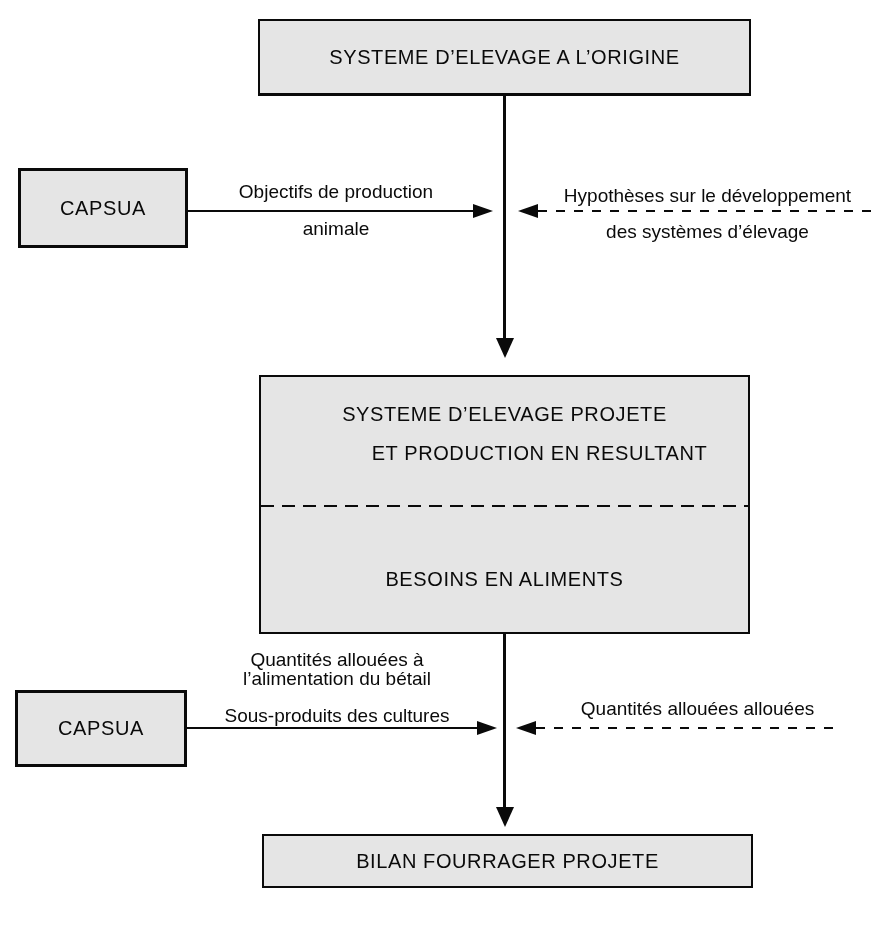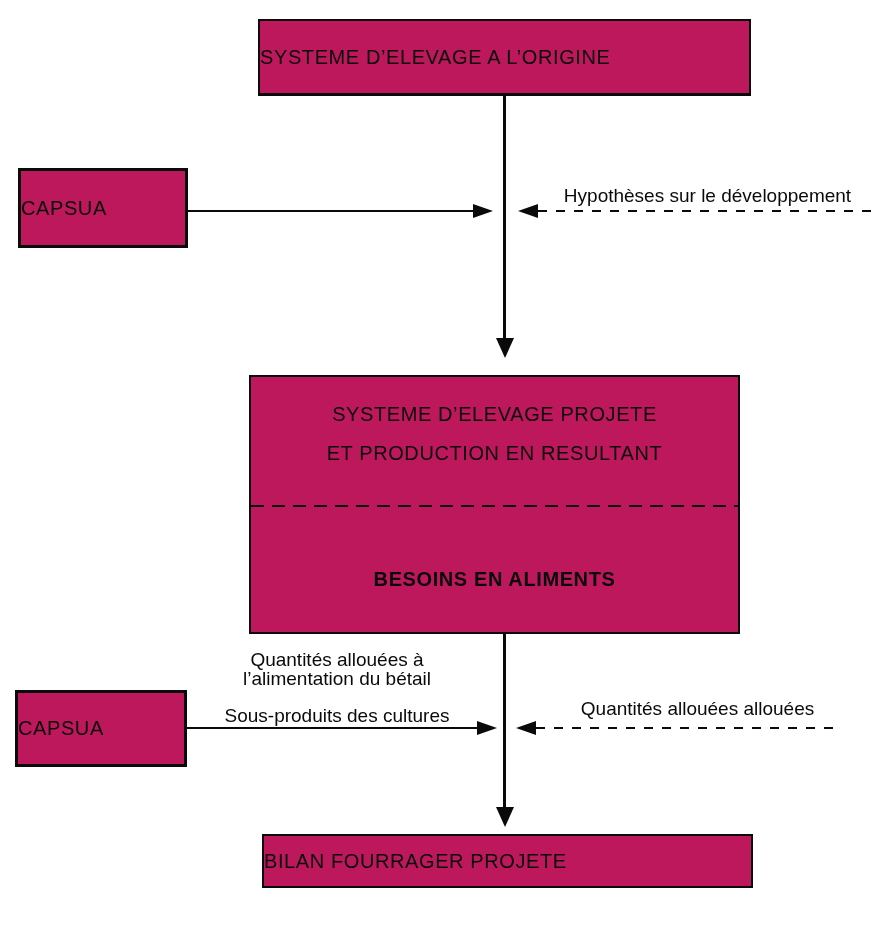--- a/index.html
+++ b/index.html
@@ -9,47 +9,48 @@
     background:#ffffff;
     font-family:"Liberation Sans", sans-serif;
     color:#0a0a0a;
     overflow:hidden;
     margin:0 auto;
   }
   
   .fbox{
     position:absolute;
     border:2px solid #0a0a0a;
-    background:#be185d;
+    background:#e5e5e5;
     display:flex;
     align-items:center;
+    justify-content:center;
     text-align:center;
     box-sizing:border-box;
   }
   .box-title{
     font-size:20px;
     letter-spacing:0.6px;
     line-height:1.35;
     white-space:nowrap;
   }
   #box-origin{left:258px;top:19px;width:493px;height:77px;border-bottom-width:3px;}
   #box-capsua-top{left:18px;top:168px;width:170px;height:80px;border-width:3px;}
-  #box-projected{left:249px;top:375px;width:491px;height:259px;display:block;}
+  #box-projected{left:259px;top:375px;width:491px;height:259px;display:block;}
   #box-capsua-bottom{left:15px;top:690px;width:172px;height:77px;border-width:3px;}
   #box-bilan{left:262px;top:834px;width:491px;height:54px;}
 
   
   .mid-line{position:absolute;left:0;width:100%;text-align:center;font-size:20px;letter-spacing:0.6px;}
   #mid-line1{top:26px;}
-  #mid-line2{top:65px;}
+  #mid-line2{top:65px;margin-left:35px;}
   #mid-divider{
     position:absolute;left:0;top:128px;width:100%;height:2px;
     background:repeating-linear-gradient(90deg,#0a0a0a 0 13px,transparent 13px 21px);
   }
-  #mid-line3{top:191px;font-weight:bold;}
+  #mid-line3{top:191px;}
 
   
   .vline{position:absolute;width:3px;background:#0a0a0a;}
   .hline{position:absolute;height:2px;background:#0a0a0a;}
   .dline{
     position:absolute;height:2px;
     background:repeating-linear-gradient(90deg,#0a0a0a 0 9px,transparent 9px 18px);
   }
   #vline1{left:503px;top:96px;height:243px;}
   #vline2{left:503px;top:634px;height:173px;}
@@ -97,25 +98,30 @@
 
   <div class="vline" id="vline1"></div>
   <div class="ah ah-down" id="ah-v1"></div>
 
   <div class="fbox" id="box-capsua-top">
     <span class="box-title">CAPSUA</span>
   </div>
 
   <div class="hline" id="hline1"></div>
   <div class="ah ah-right" id="ah-h1"></div>
+  <div class="alabel" id="label-objectifs">
+    <span class="l1">Objectifs de production</span>
+    <span class="l2">animale</span>
+  </div>
 
   <div class="dline" id="dline1"></div>
   <div class="ah ah-left" id="ah-d1"></div>
   <div class="alabel" id="label-hypotheses">
     <span class="l1">Hypothèses sur le développement</span>
+    <span class="l2">des systèmes d’élevage</span>
   </div>
 
   <div class="fbox" id="box-projected">
     <div class="mid-line" id="mid-line1">SYSTEME D’ELEVAGE PROJETE</div>
     <div class="mid-line" id="mid-line2">ET PRODUCTION EN RESULTANT</div>
     <div id="mid-divider"></div>
     <div class="mid-line" id="mid-line3">BESOINS EN ALIMENTS</div>
   </div>
 
   <div class="vline" id="vline2"></div>

